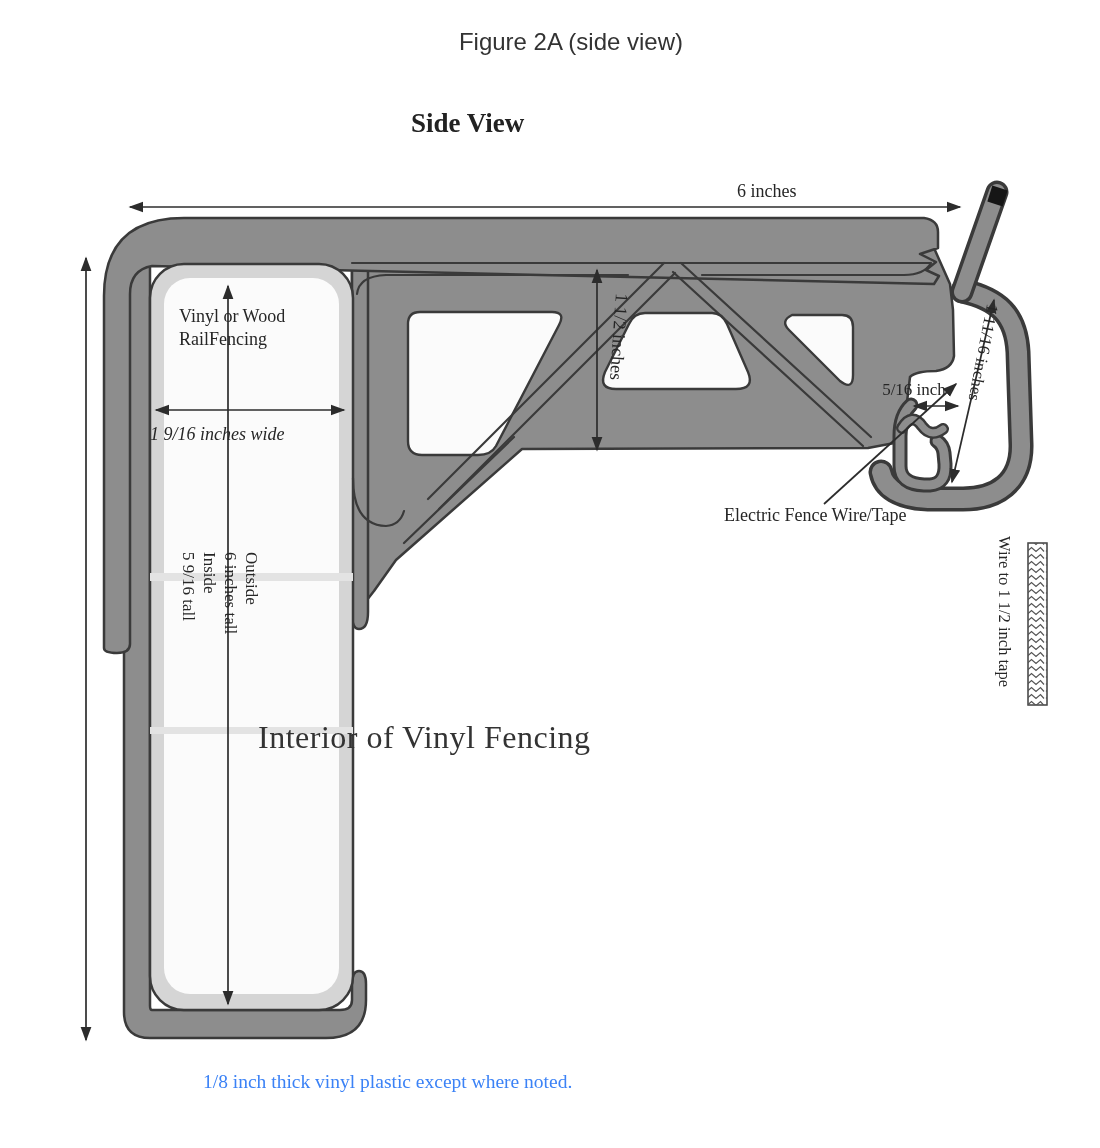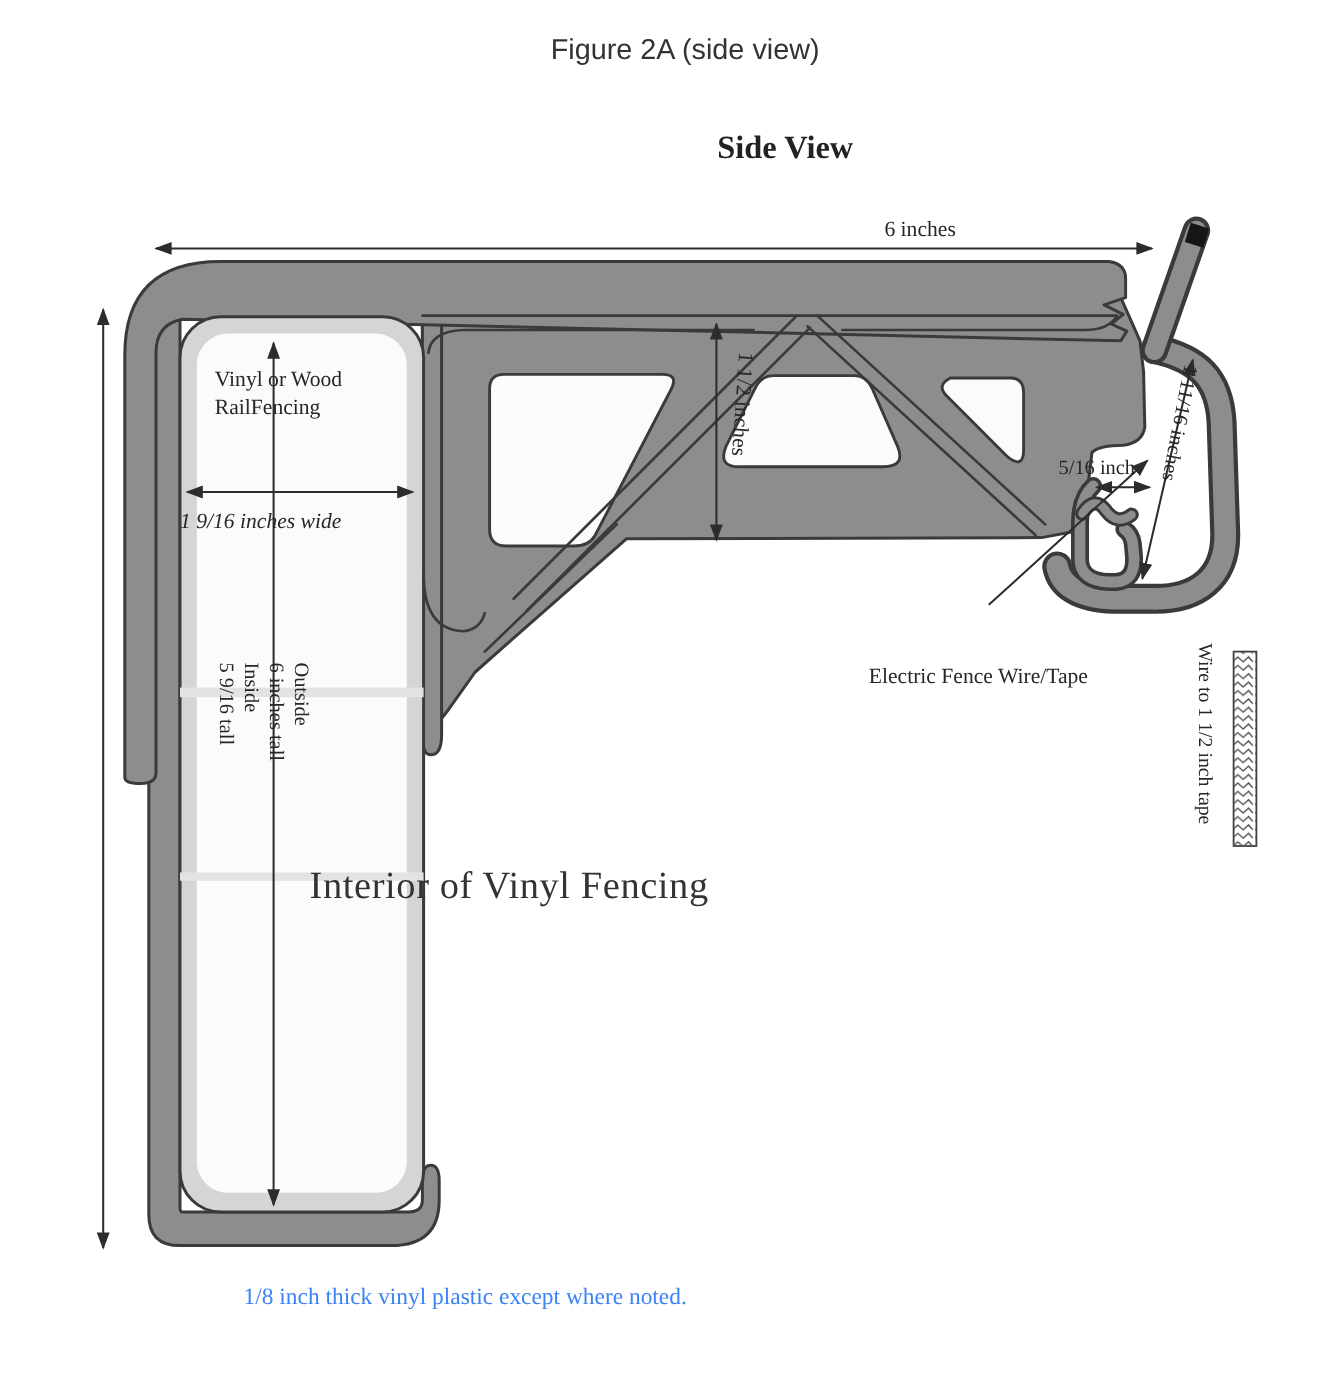--- a/index.html
+++ b/index.html
@@ -23,21 +23,21 @@
   .dline{stroke:var(--outline);stroke-width:2.2;fill:none;stroke-linecap:round;}
   .dark-band{stroke:var(--outline);fill:none;stroke-linecap:round;}
   .gray-band{stroke:var(--body-gray);fill:none;stroke-linecap:round;}
   .tip{stroke:var(--tip-black);fill:none;stroke-linecap:butt;}
   .dim{stroke:#2c2c2c;stroke-width:1.7;fill:none;}
   .seam{fill:#e3e3e3;}
   .lbl{position:absolute;font-size:18px;line-height:22px;white-space:nowrap;}
   .lbl-small{position:absolute;font-size:17px;line-height:20px;white-space:nowrap;}
   .caption{position:absolute;left:383px;top:28px;width:300px;text-align:right;
     font-family:"Liberation Sans","DejaVu Sans",sans-serif;font-size:24px;color:#333;}
-  .heading{position:absolute;left:411px;top:108px;width:300px;text-align:right;
+  .heading{position:absolute;left:411px;top:108px;width:300px;text-align:left;
     font-weight:bold;font-size:27px;color:#222;}
   .interior-lbl{position:absolute;left:258px;top:719px;width:300px;font-size:32px;
     letter-spacing:0.5px;white-space:nowrap;color:#333;}
   .footnote{position:absolute;left:203px;top:1071px;width:420px;font-size:19.5px;color:#3b82f6;white-space:nowrap;}
   .rot{transform-origin:0 0;}
   .web-height-lbl{left:632px;top:294px;width:140px;transform:rotate(94deg);font-size:18px;}
   .hook-slot-lbl{left:1002px;top:306px;width:160px;transform:rotate(101deg);font-size:17px;}
   .wire-tape-lbl{left:1014px;top:536px;width:195px;transform:rotate(90deg);font-size:16.5px;}
   .height-block{left:262px;top:552px;width:140px;transform:rotate(90deg);
     font-size:17px;line-height:21px;text-align:left;white-space:nowrap;}
@@ -133,18 +133,18 @@
     <span>Inside</span>
     <span>5 9/16 tall</span>
   </div>
 
   <div class="interior-lbl">Interior of Vinyl Fencing</div>
 
   <div class="lbl-small" style="left:864px;top:380px;width:100px;text-align:center;">5/16 inch</div>
 
   <div class="lbl-small rot hook-slot-lbl">1 11/16 inches</div>
 
-  <div class="lbl" style="left:724px;top:504px;width:212px;margin-top:48px;">Electric Fence Wire/Tape</div>
+  <div class="lbl" style="left:724px;top:504px;width:212px;">Electric Fence Wire/Tape</div>
 
   <div class="lbl-small rot wire-tape-lbl">Wire to 1 1/2 inch tape</div>
 
   <div class="footnote">1/8 inch thick vinyl plastic except where noted.</div>
 </div>
 
 </body></html>

